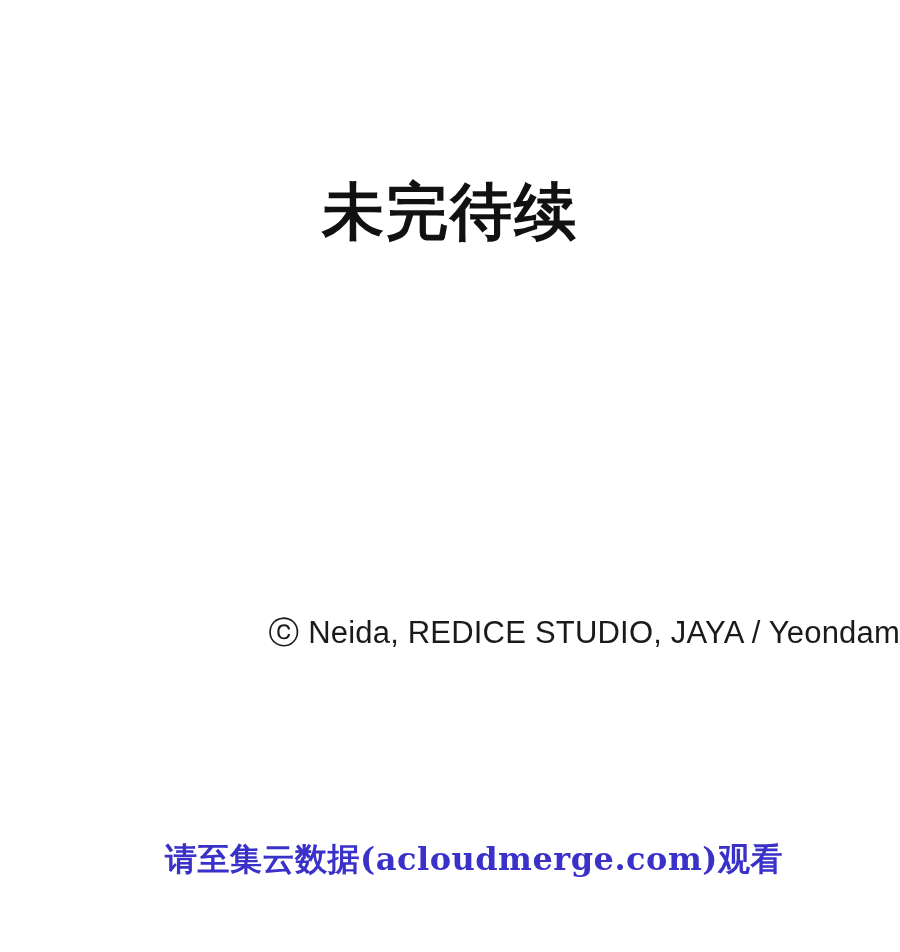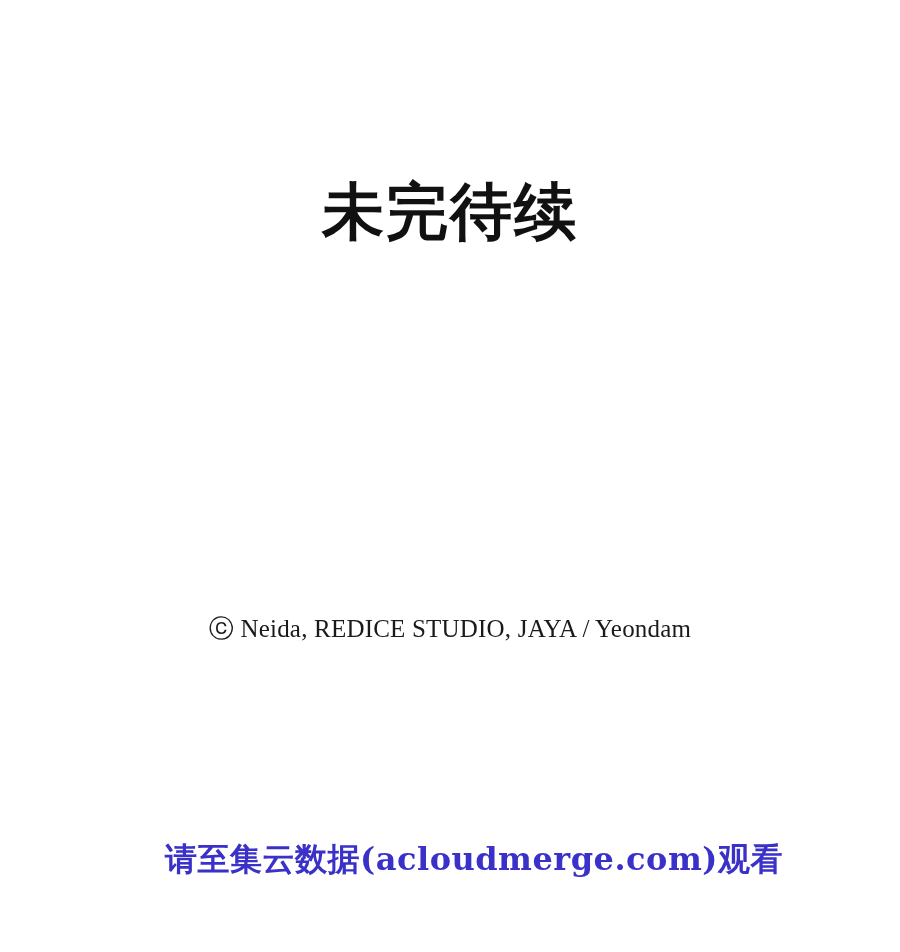--- a/index.html
+++ b/index.html
@@ -31,23 +31,23 @@
     font-weight: 700;
     letter-spacing: 2px;
     color: #111111;
     line-height: 1.1;
   }
   .credit {
     position: absolute;
     top: 612px;
     left: 0;
     width: 900px;
-    text-align: center;
-    font-family: Liberation Serif, serif;
-    font-size: 25px;
+    text-align: right;
+    font-family: Liberation Sans, sans-serif;
+    font-size: 31px;
     font-weight: 400;
     color: #1a1a1a;
     letter-spacing: 0.2px;
     white-space: nowrap;
   }
   .watermark {
     position: absolute;
     top: 838px;
     left: 0;
     width: 900px;

